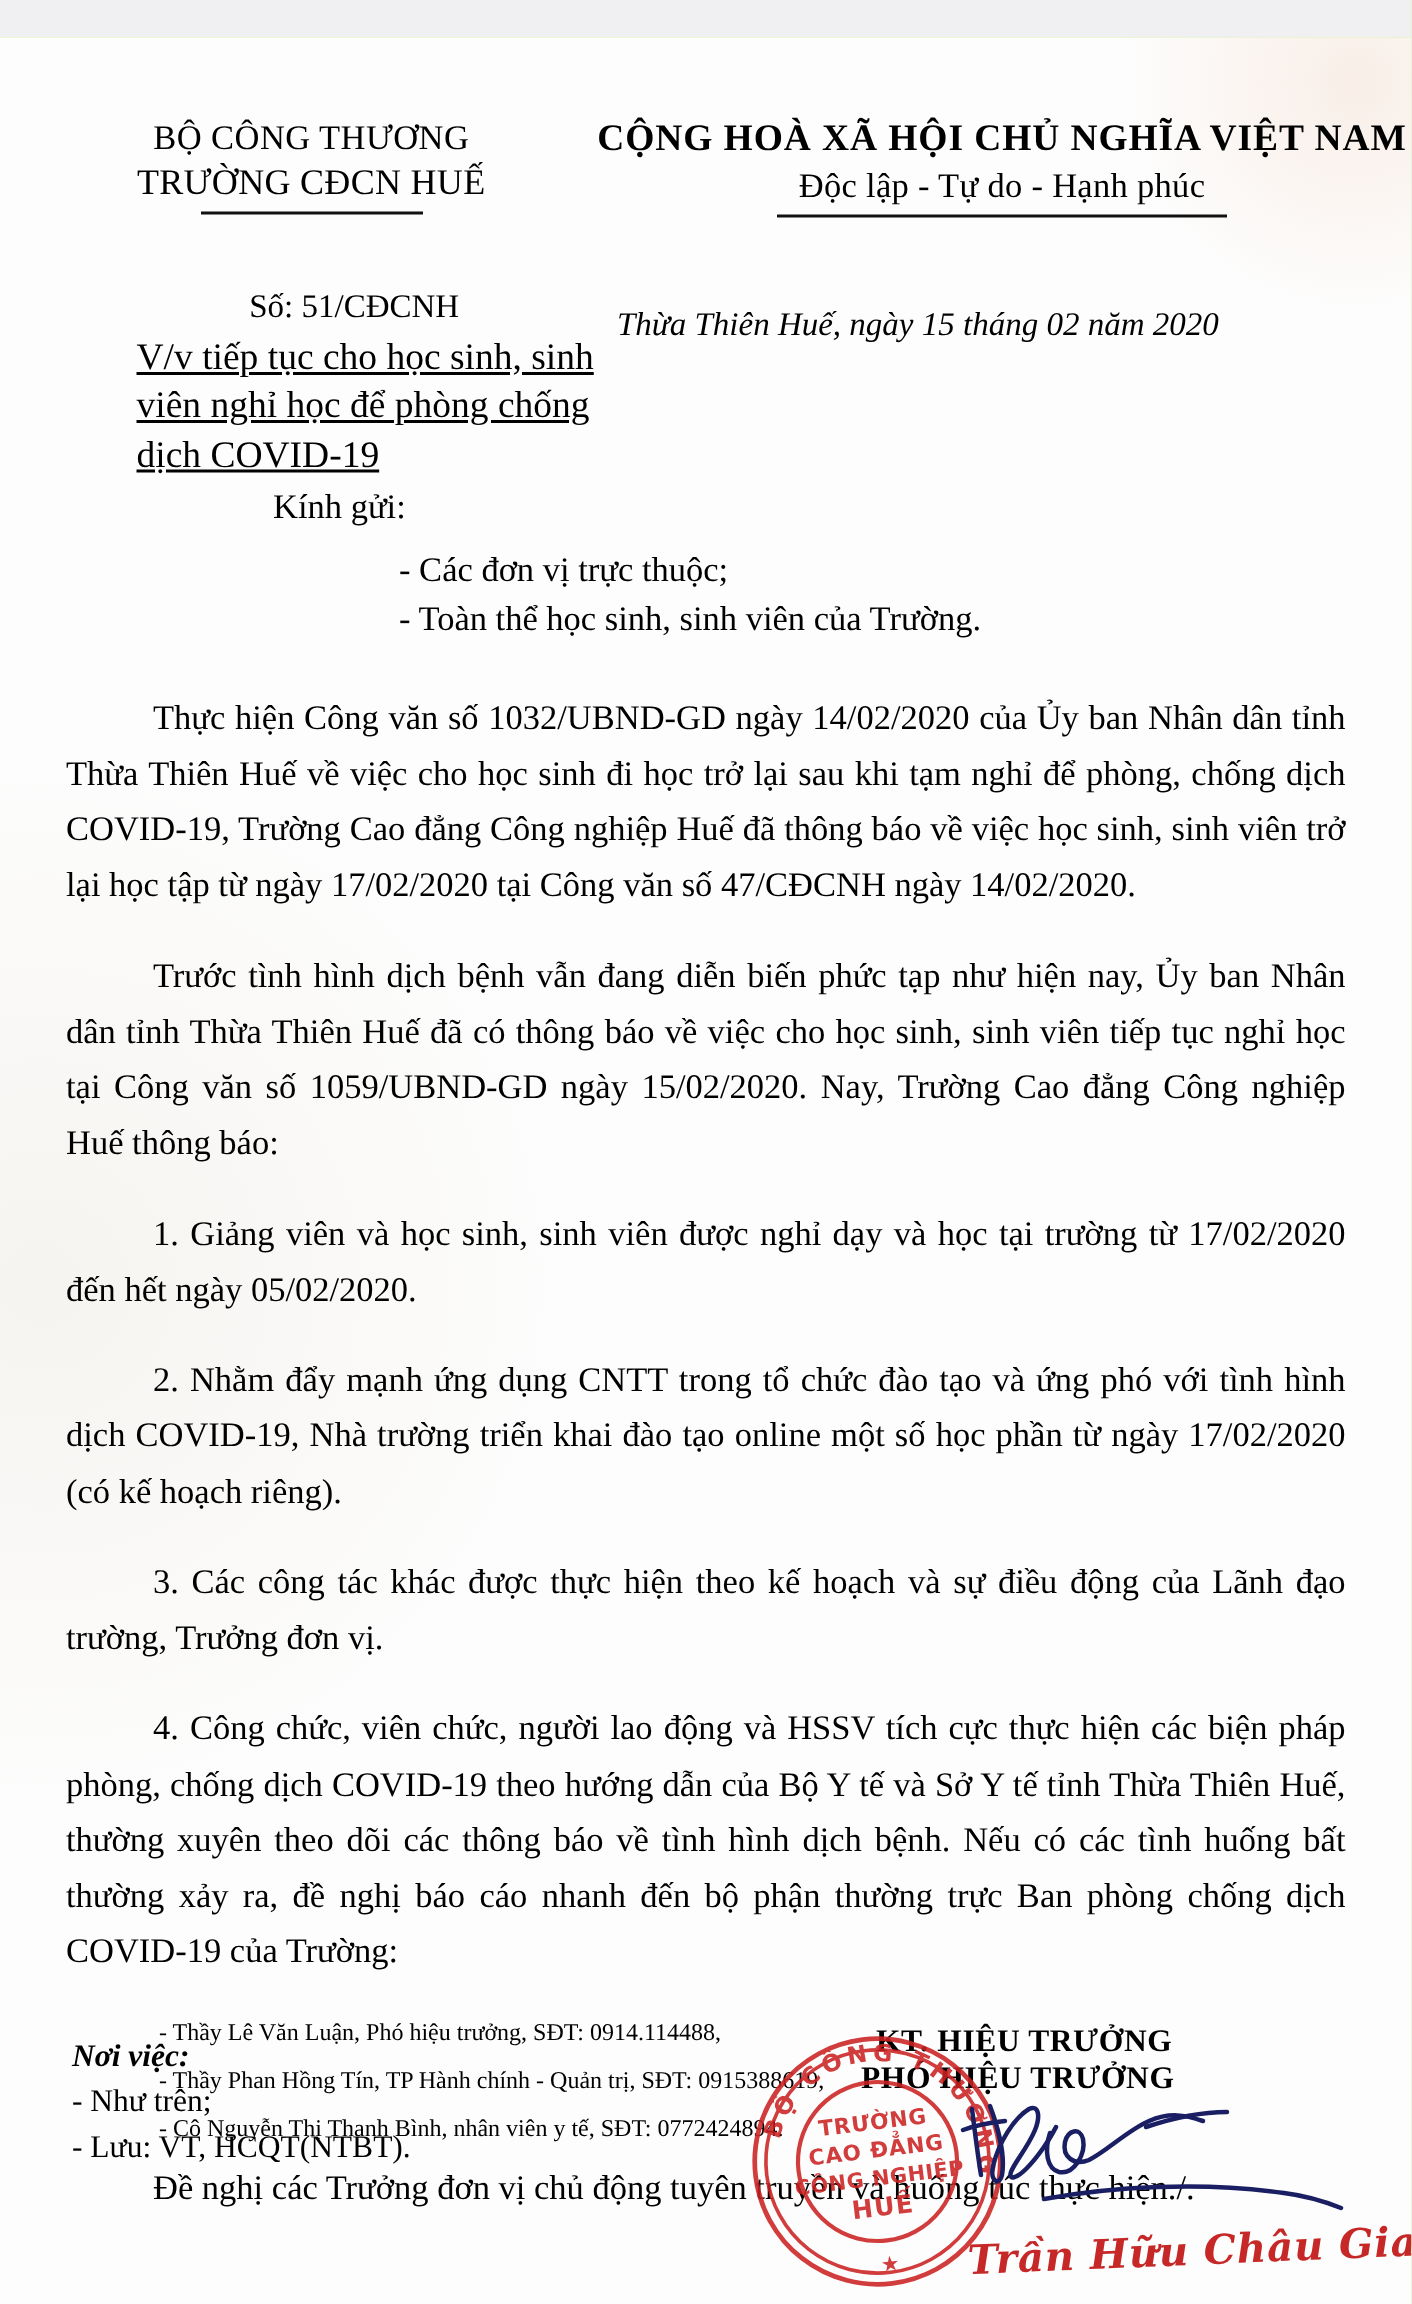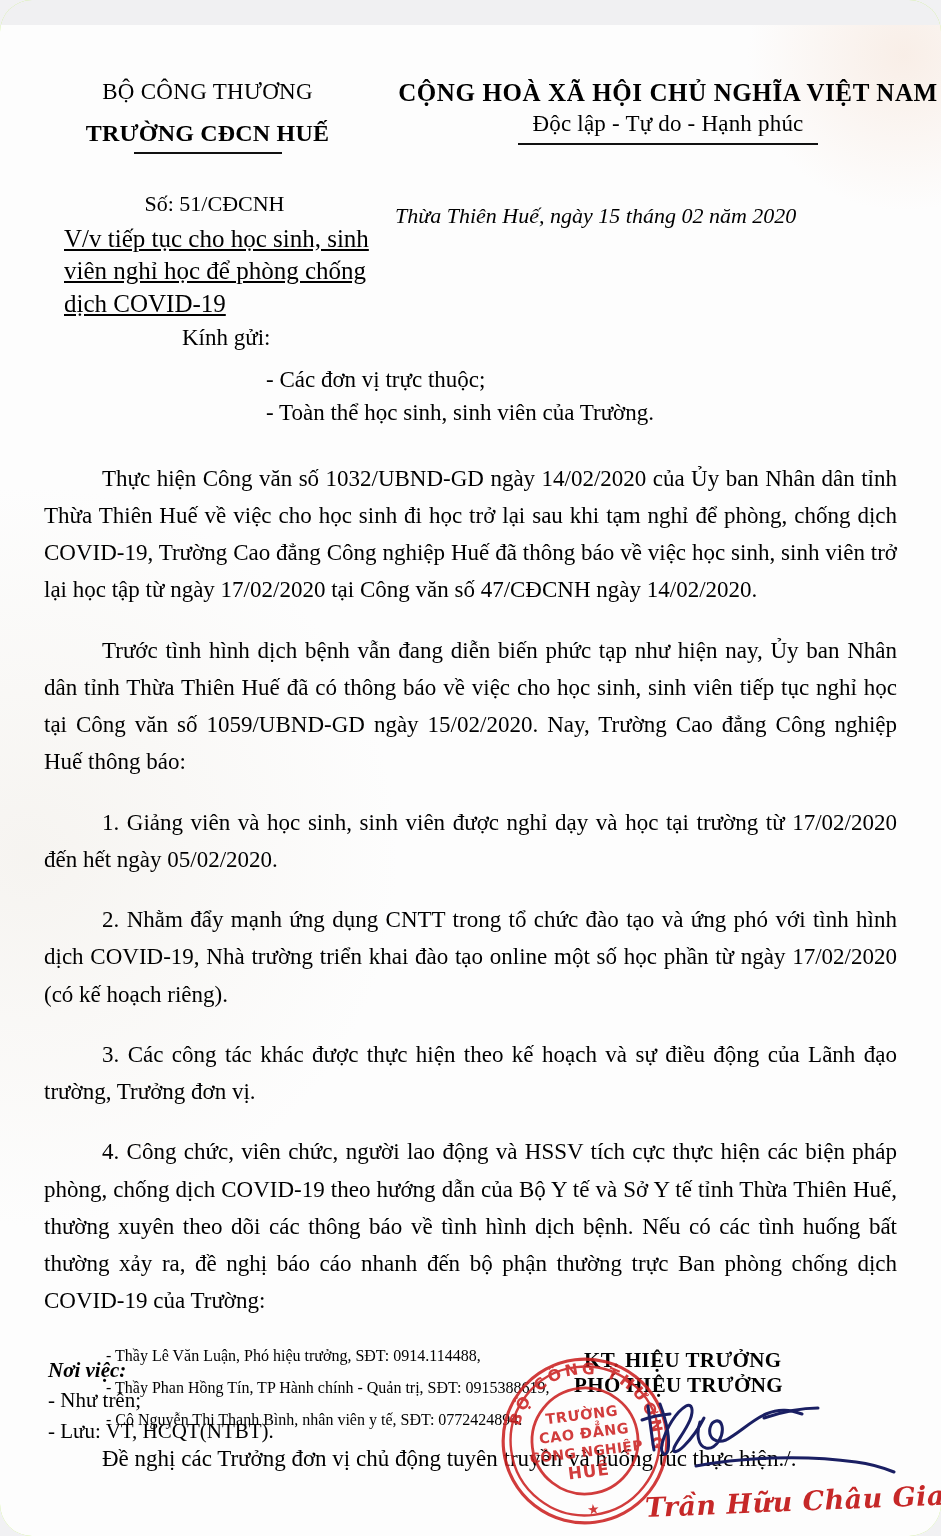--- a/index.html
+++ b/index.html
@@ -12,21 +12,20 @@
   body {
     font-family: "Liberation Serif", "DejaVu Serif", serif;
   }
   .page {
     position: relative;
     width: 941px;
     height: 1536px;
     margin: 0 auto;
     background: #bef264;
     overflow: hidden;
-    border-radius: 32px;
   }
   .top-strip {
     position: absolute;
     top: 0; left: 0;
     width: 941px;
     height: 25px;
     background: #f0f0f2;
   }
   .sheet {
     position: absolute;
@@ -56,24 +55,24 @@
     text-align: center;
   }
   .ministry {
     font-size: 23px;
     letter-spacing: 0.3px;
     line-height: 1.25;
     white-space: nowrap;
   }
   .school {
     font-size: 24px;
-    font-weight: bold;
+    font-weight: normal;
     letter-spacing: 0.2px;
     line-height: 1.2;
-    margin-top: 12px;
+    margin-top: 1px;
     white-space: nowrap;
   }
   .rule-short {
     width: 148px;
     height: 2.4px;
     background: #111;
     margin: 4px auto 0;
   }
   .nation {
     font-size: 25px;
@@ -97,21 +96,21 @@
     margin: 4px auto 0;
   }
 
   
   .subhdr {
     position: absolute;
     top: 190px; left: 0;
     width: 941px;
     display: flex;
   }
-  .sub-left { width: 395px; padding-left: 34px; }
+  .sub-left { width: 395px; padding-left: 34px; margin-left: 27px; }
   .sub-right { width: 546px; }
   .docnum {
     font-size: 22px;
     text-align: center;
     line-height: 1.3;
     white-space: nowrap;
   }
   .subject {
     font-size: 25px;
     line-height: 1.3;

